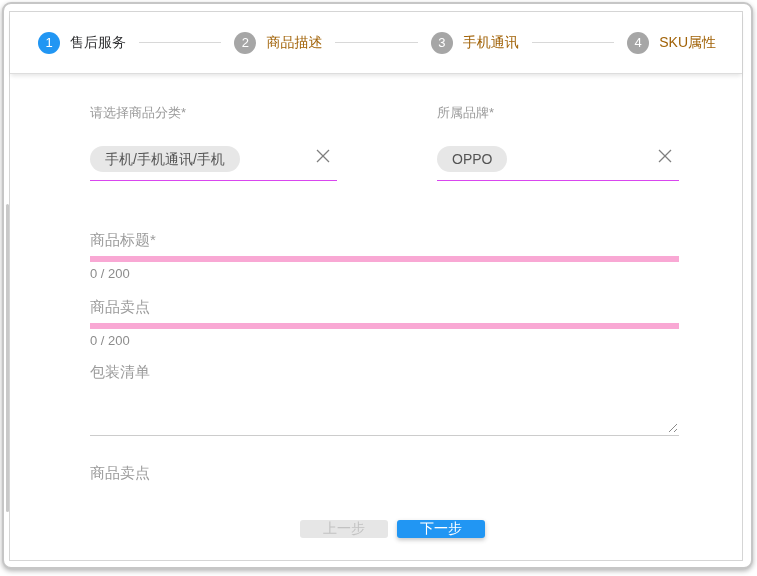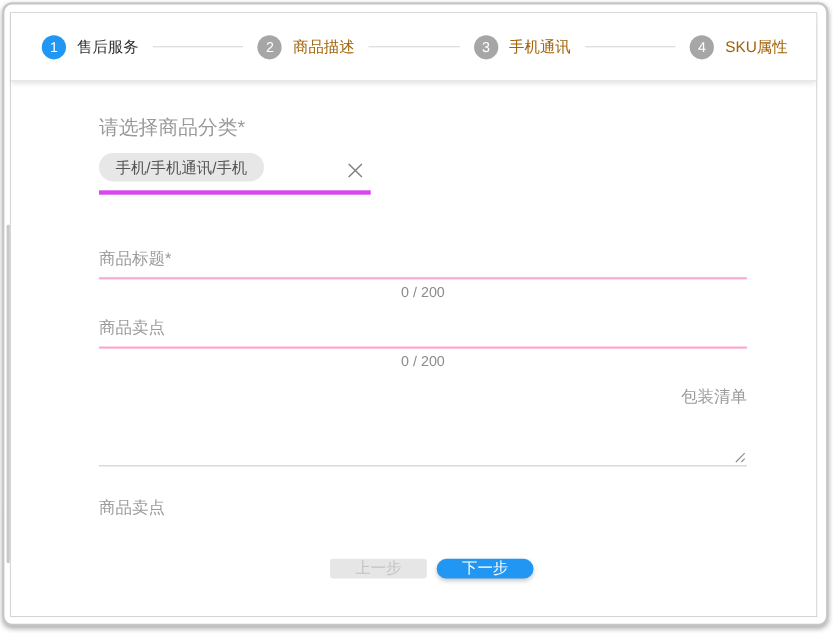--- a/index.html
+++ b/index.html
@@ -38,65 +38,64 @@
   .step-label { margin-left:10px; font-size:14px; color:#a16207; white-space:nowrap; }
   .step.active .step-label { color:#303133; }
   .step-line { flex:1 1 auto; height:1px; background:#d8d8d8; margin:0 13px; min-width:18px; }
 
   
   .content { padding:30px 63px 0 80px; position:relative; }
 
   .row-selects { display:flex; justify-content:space-between; }
   .select-field { width:247px; }
   .select-field.brand { width:242px; }
-  .field-label { font-size:18px; color:#999999; margin-bottom:11px; }
+  .field-label { font-size:13px; color:#999999; margin-bottom:24px; }
   .chip-row {
-    display:flex; align-items:flex-end; justify-content:space-between;
-    border-bottom:4px solid #d946ef; padding-bottom:8px; min-height:34px;
+    display:flex; align-items:flex-start; justify-content:space-between;
+    border-bottom:1px solid #d946ef; padding-bottom:8px; min-height:34px;
   }
   .chip {
     background:#e7e7e7; color:#545454; font-size:14px;
     padding:5px 15px; border-radius:14px; line-height:16px; white-space:nowrap;
   }
   .clear-x { width:20px; height:20px; cursor:pointer; flex:none; margin-right:4px; }
 
   .text-field { position:relative; }
   .text-field.title { margin-top:44px; }
   .text-field.mt { margin-top:11px; }
   .line-input {
     display:block; width:100%; border:none; outline:none;
-    border-bottom:2px solid #f9a8d4;
+    border-bottom:6px solid #f9a8d4;
     font-size:15px; color:#c2410c; padding:6px 0 8px 0; background:transparent;
     font-family:"Liberation Sans","DejaVu Sans",sans-serif;
   }
   .line-input::placeholder { color:#9b9b9b; opacity:1; }
-  .counter { text-align:center; font-size:13px; color:#8c8c8c; margin-top:4px; line-height:15px; }
+  .counter { text-align:left; font-size:13px; color:#8c8c8c; margin-top:4px; line-height:15px; }
 
   .area-wrap { position:relative; }
   .line-area {
     display:block; width:100%; height:77px; border:none; outline:none; resize:none;
     border-bottom:1px solid #cccccc;
     font-size:15px; color:#333; padding:4px 0 0 0; background:transparent;
     font-family:"Liberation Sans","DejaVu Sans",sans-serif;
-    text-align:right;
   }
   .line-area::placeholder { color:#9b9b9b; opacity:1; }
   .resize-handle { position:absolute; right:1px; bottom:3px; width:12px; height:12px; }
 
   .after-sale { margin-top:28px; font-size:15px; color:#9b9b9b; }
 
   
   .actions { margin-top:37px; display:flex; justify-content:center; gap:9px; padding-left:16px; }
   .btn {
     width:88px; height:18px; border:none; border-radius:3px;
     font-size:14px; cursor:pointer;
     font-family:"Liberation Sans","DejaVu Sans",sans-serif;
   }
   .btn.prev { background:#e6e6e6; color:#c2c2c2; cursor:default; }
-  .btn.next { background:#2196f3; color:#ffffff; box-shadow:0 2px 4px rgba(60,60,60,0.30);border-radius:16px; }
+  .btn.next { background:#2196f3; color:#ffffff; box-shadow:0 2px 4px rgba(60,60,60,0.30); }
 </style>
 </head>
 <body>
 
 <div class="frame">
   <div class="scroll-thumb"></div>
 
   <div class="card">
 
     <div class="stepper">
@@ -128,20 +127,30 @@
           <div class="field-label">请选择商品分类*</div>
           <div class="chip-row">
             <span class="chip">手机/手机通讯/手机</span>
             <svg class="clear-x" viewBox="0 0 20 20">
               <line x1="4" y1="4" x2="16" y2="16" stroke="#7f7f7f" stroke-width="1.3"></line>
               <line x1="16" y1="4" x2="4" y2="16" stroke="#7f7f7f" stroke-width="1.3"></line>
             </svg>
           </div>
         </div>
 
+        <div class="select-field brand">
+          <div class="field-label">所属品牌*</div>
+          <div class="chip-row">
+            <span class="chip">OPPO</span>
+            <svg class="clear-x" viewBox="0 0 20 20">
+              <line x1="4" y1="4" x2="16" y2="16" stroke="#7f7f7f" stroke-width="1.3"></line>
+              <line x1="16" y1="4" x2="4" y2="16" stroke="#7f7f7f" stroke-width="1.3"></line>
+            </svg>
+          </div>
+        </div>
       </div>
 
       <div class="text-field title">
         <input class="line-input" type="text" placeholder="商品标题*" style="">
         <div class="counter">0 / 200</div>
       </div>
 
       <div class="text-field mt">
         <input class="line-input" type="text" placeholder="商品卖点" style="">
         <div class="counter">0 / 200</div>

